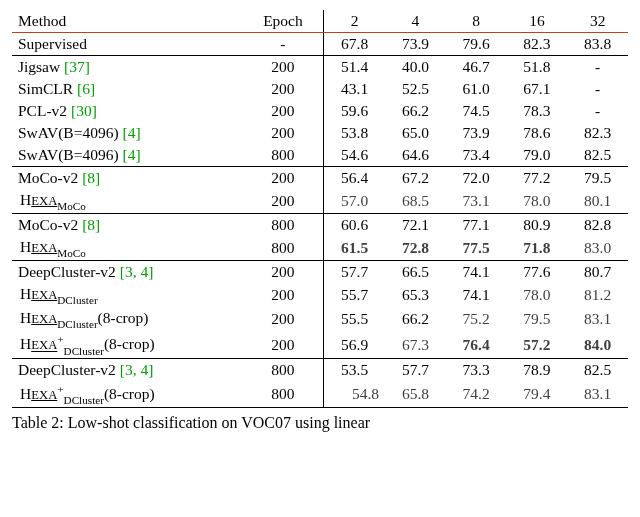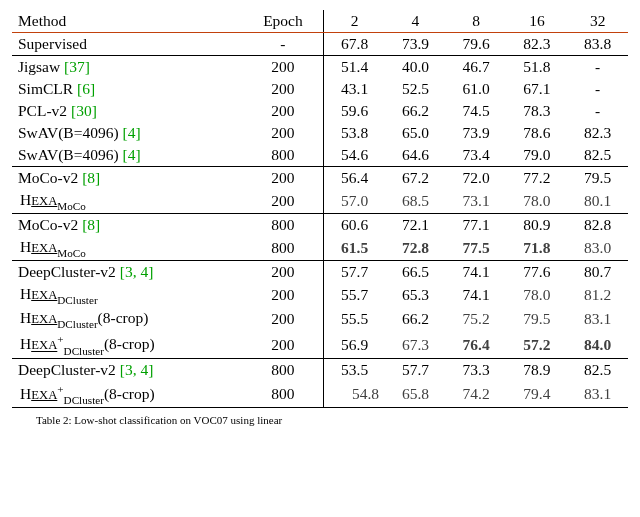--- a/index.html
+++ b/index.html
@@ -24,21 +24,21 @@
   .num { text-align: center; }
   .epoch { text-align: center; }
   .hdr-row td { border-bottom: 1px solid #c2410c; margin-top: 16px; }
   .vline { border-left: 1px solid #000; }
   .cite { color: #00a000; }
   .blue { color: #404040; }
   .bold { font-weight: bold; }
   .sc { font-variant: small-caps; text-decoration: underline; }
   .sub { font-size: 0.72em; vertical-align: sub; position: relative; top: 1px; }
   .indent { padding-left: 8px; }
-  .caption { margin-top: 6px; font-size: 11px; margin-left: 24px; }
+  .caption { margin-top: 6px; font-size: 16px; }
 </style>
 </head>
 <body>
 
 <table>
   <tbody id="tbody">
       <tr class="hdr-row">
         <td>Method</td>
         <td class="epoch">Epoch</td>
         <td class="num vline">2</td>

